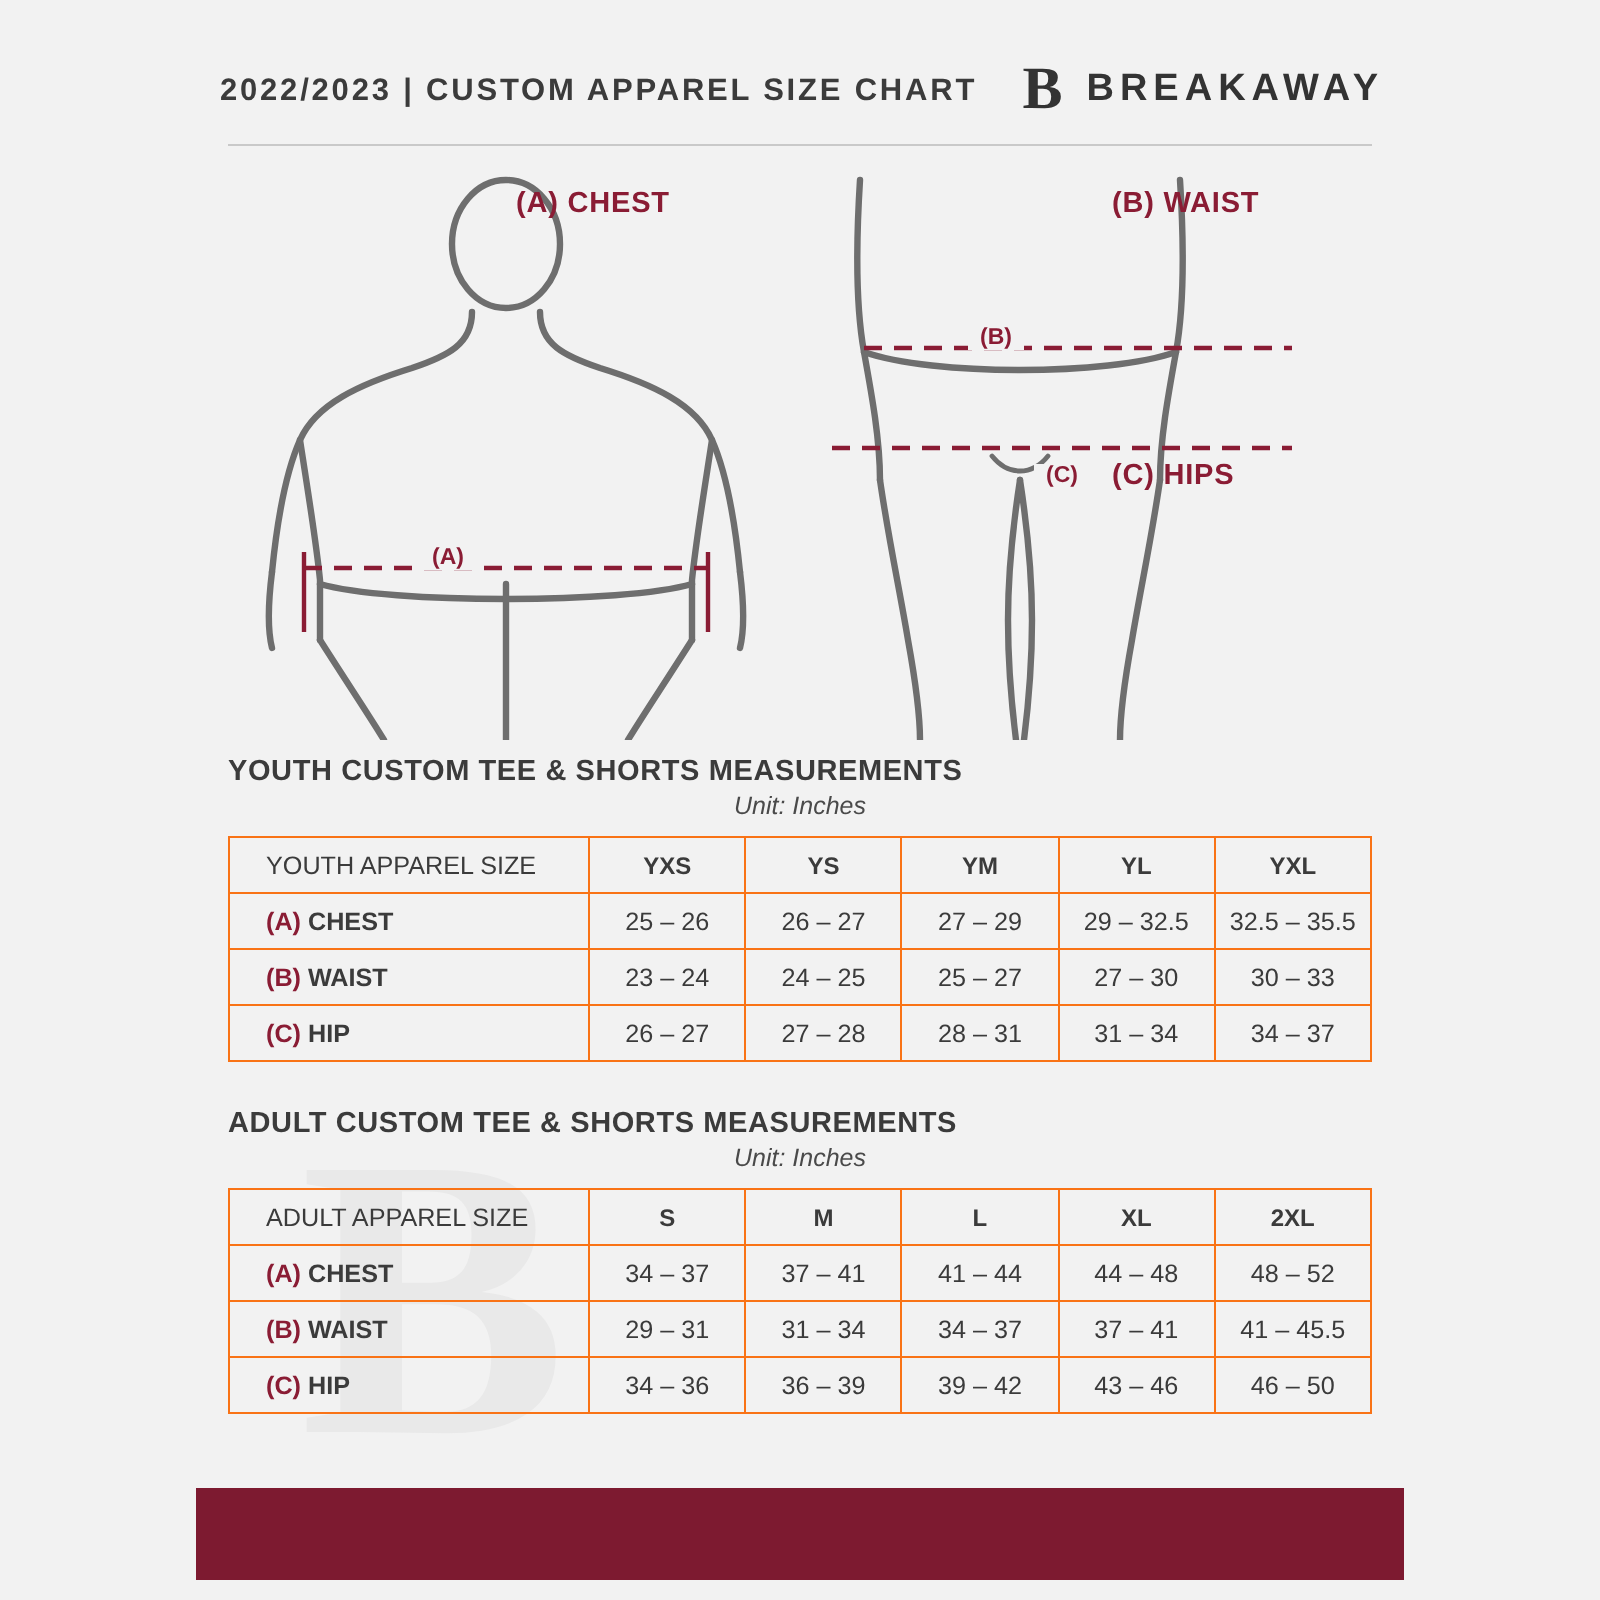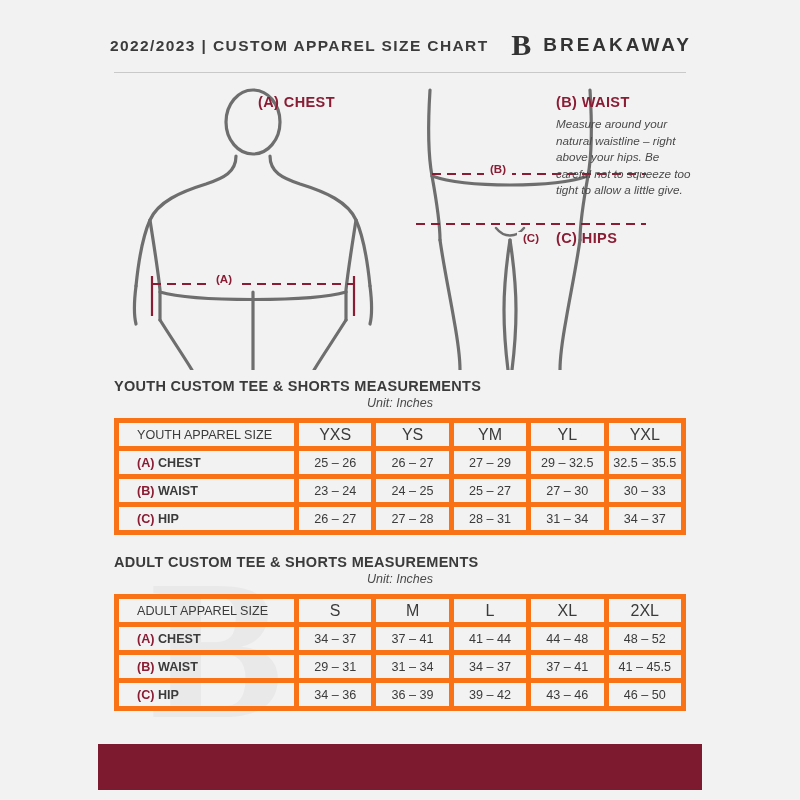--- a/index.html
+++ b/index.html
@@ -128,36 +128,36 @@
     color: #4a4a4a;
     margin-top: 2px;
     margin-bottom: 8px;
   }
   table {
     width: 572px;
     border-collapse: collapse;
     table-layout: fixed;
   }
   th, td {
-    border: 5px solid #f97316;
+    border: 1px solid #f97316;
     height: 28px;
     font-size: 12.6px;
     color: #3b3b3b;
     text-align: center;
     padding: 0;
   }
   th.rowhead, td.rowhead {
     text-align: left;
     padding-left: 18px;
     font-weight: normal;
   }
   th.rowhead { font-size: 12.6px; }
   thead th {
-    font-weight: normal;
-    font-size: 16px;
+    font-weight: bold;
+    font-size: 12px;
   }
   thead th.rowhead { font-weight: normal; font-size: 12.6px; }
   tbody td.rowhead { font-weight: bold; }
   .tag { color: #8a1c34; font-weight: bold; }
   col.first { width: 180px; }
 
   
   .footer-bar {
     position: absolute;
     left: 98px; top: 734px;
@@ -222,21 +222,20 @@
       <div style="position:absolute;left:96px;top:193px;font-size:11.5px;font-weight:bold;color:#8a1c34;background:#f2f2f2;padding:0 6px;">(A)</div>
       <div style="position:absolute;left:370px;top:83px;font-size:11.5px;font-weight:bold;color:#8a1c34;background:#f2f2f2;padding:0 6px;">(B)</div>
       <div style="position:absolute;left:403px;top:152px;font-size:11.5px;font-weight:bold;color:#8a1c34;background:#f2f2f2;padding:0 6px;">(C)</div>
     </div>
 
     <div class="note" id="note-chest">
       <div class="note-title">(A) CHEST</div>
     </div>
     <div class="note" id="note-waist">
       <div class="note-title">(B) WAIST</div>
-      <div class="note-body">Measure around your natural waistline – right above your hips. Be careful not to squeeze too tight to allow a little give.</div>
     </div>
     <div class="note" id="note-hips">
       <div class="note-title">(C) HIPS</div>
     </div>
 
     <div class="table-block" id="block-youth">
       <div class="tbl-title">YOUTH CUSTOM TEE &amp; SHORTS MEASUREMENTS</div>
       <div class="tbl-unit">Unit: Inches</div>
       <table>
         <colgroup>

